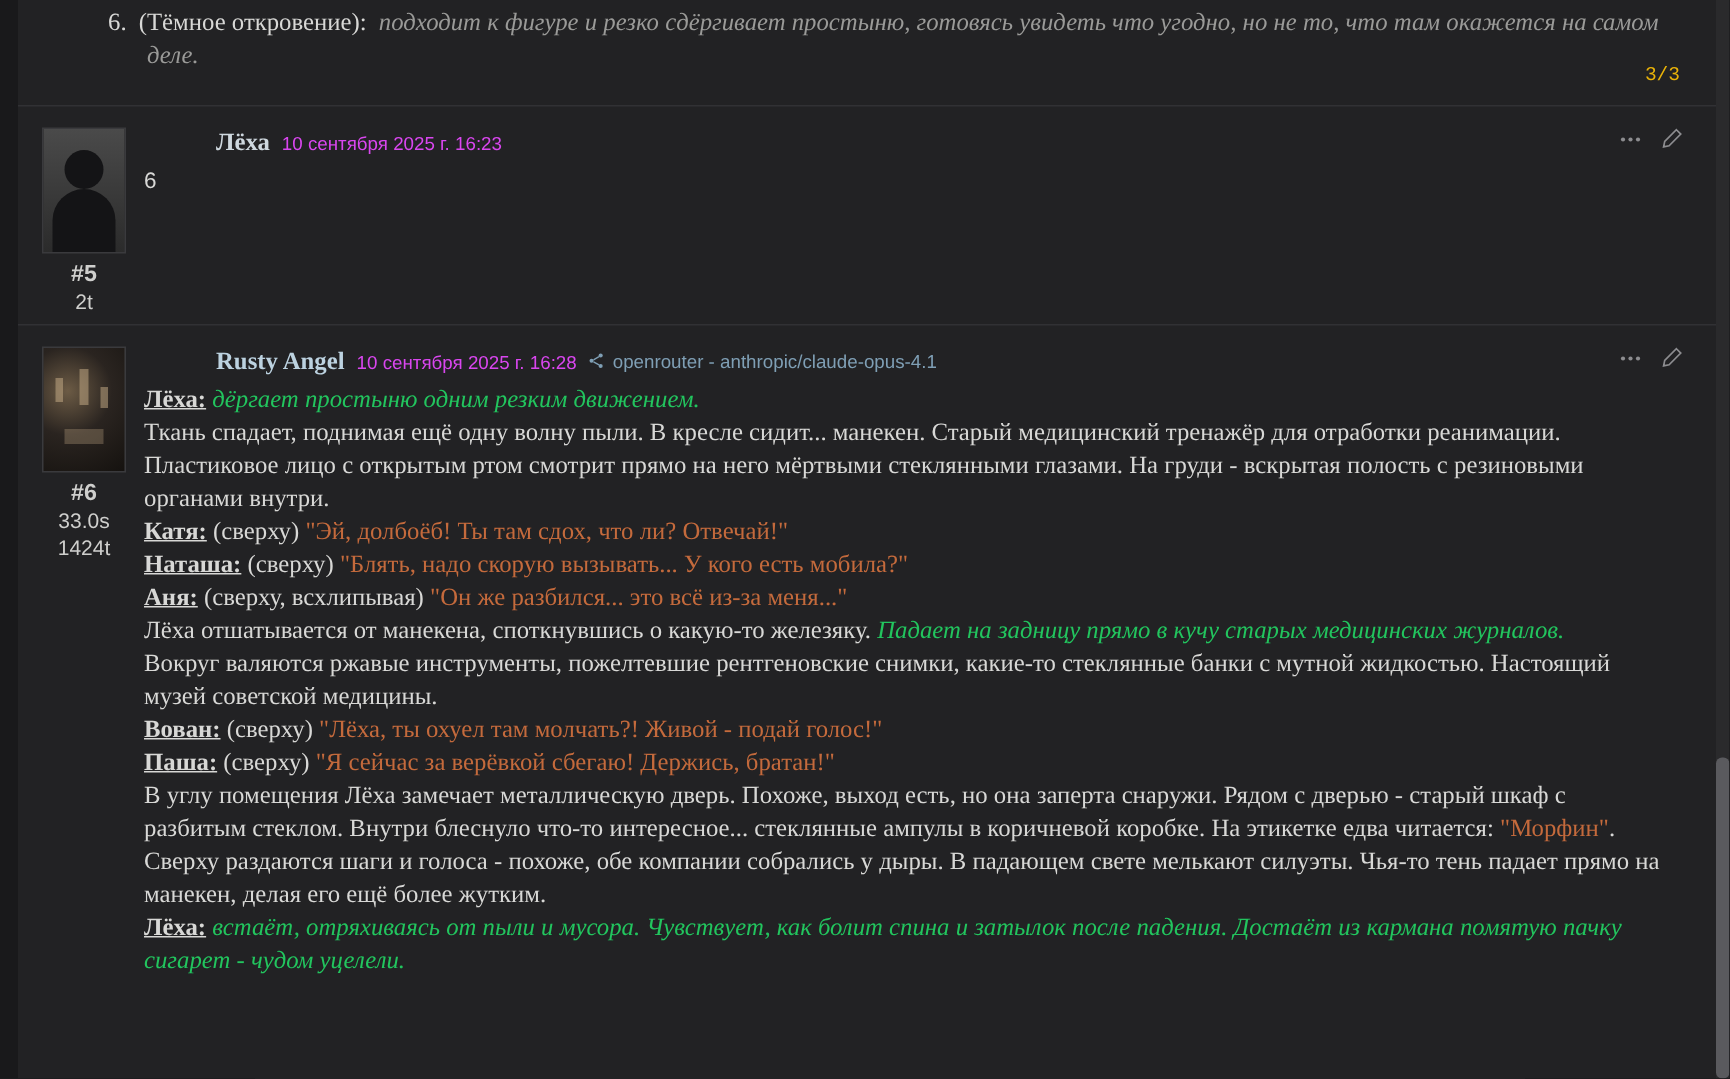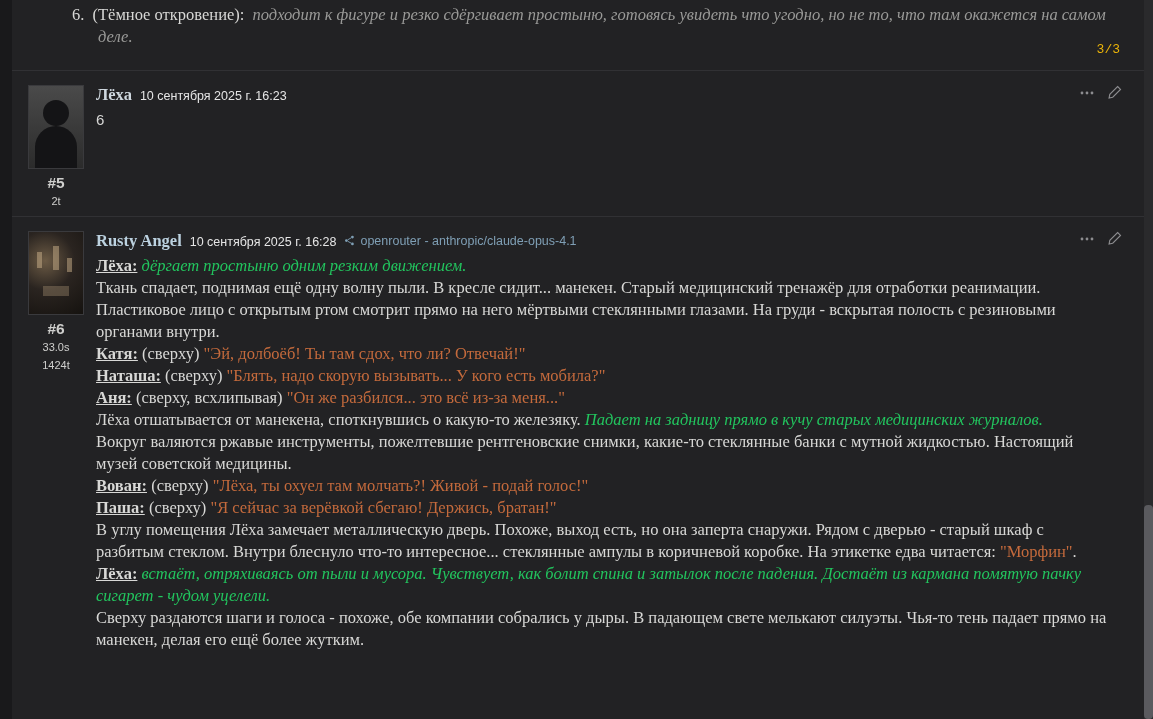--- a/index.html
+++ b/index.html
@@ -129,41 +129,42 @@
   .gutter .idx {
     color: #cfcfcd;
     font-size: 15.5px;
     font-weight: bold;
     font-family: "Liberation Sans", sans-serif;
     margin-top: 5px;
     line-height: 18px;
   }
   .gutter .meta {
     color: #cfcfcd;
-    font-size: 11px;
+    font-size: 14px;
     font-family: "Liberation Sans", sans-serif;
     line-height: 18px;
   }
   .body { flex: 1 1 auto; min-width: 0; padding-left: 6px; }
   .msg-head {
     display: flex;
     align-items: baseline;
     gap: 8px;
     margin-bottom: 4px;
   }
   .author {
     font-weight: bold;
     font-size: 16.5px;
     color: #cfd8df;
     font-family: "Liberation Serif", serif;
+    margin-left: 48px;
   }
   .author.blue { color: #bcd2e0; }
   .timestamp {
     font-size: 12.5px;
-    color: #e5e5e5;
+    color: #d946ef;
     font-family: "Liberation Sans", sans-serif;
   }
   .model-tag {
     font-size: 12.5px;
     color: #7f9fb5;
     font-family: "Liberation Sans", sans-serif;
     display: flex;
     align-items: center;
     gap: 5px;
   }
@@ -311,25 +312,25 @@
 
         <div class="line">
           <span class="nick">Паша:</span><span class="plain"> (сверху) </span><span class="quote">"Я сейчас за верёвкой сбегаю! Держись, братан!"</span>
         </div>
 
         <div class="line">
           <span class="plain">В углу помещения Лёха замечает металлическую дверь. Похоже, выход есть, но она заперта снаружи. Рядом с дверью - старый шкаф с разбитым стеклом. Внутри блеснуло что-то интересное... стеклянные ампулы в коричневой коробке. На этикетке едва читается: </span><span class="quote">"Морфин"</span><span class="plain">.</span>
         </div>
 
         <div class="line">
+          <span class="plain">Сверху раздаются шаги и голоса - похоже, обе компании собрались у дыры. В падающем свете мелькают силуэты. Чья-то тень падает прямо на манекен, делая его ещё более жутким.</span>
+        </div>
+
+        <div class="line">
           <span class="nick">Лёха:</span><span class="em"> встаёт, отряхиваясь от пыли и мусора. Чувствует, как болит спина и затылок после падения. Достаёт из кармана помятую пачку сигарет - чудом уцелели.</span>
-        </div>
-
-        <div class="line">
-          <span class="plain">Сверху раздаются шаги и голоса - похоже, обе компании собрались у дыры. В падающем свете мелькают силуэты. Чья-то тень падает прямо на манекен, делая его ещё более жутким.</span>
         </div>
       </div>
       <div class="msg-actions">
         <span class="act">
           <svg width="16" height="14" viewBox="0 0 16 14">
               <circle cx="3" cy="7" r="1.4" fill="#8d8d90"></circle>
               <circle cx="8" cy="7" r="1.4" fill="#8d8d90"></circle>
               <circle cx="13" cy="7" r="1.4" fill="#8d8d90"></circle>
             </svg>
         </span>

